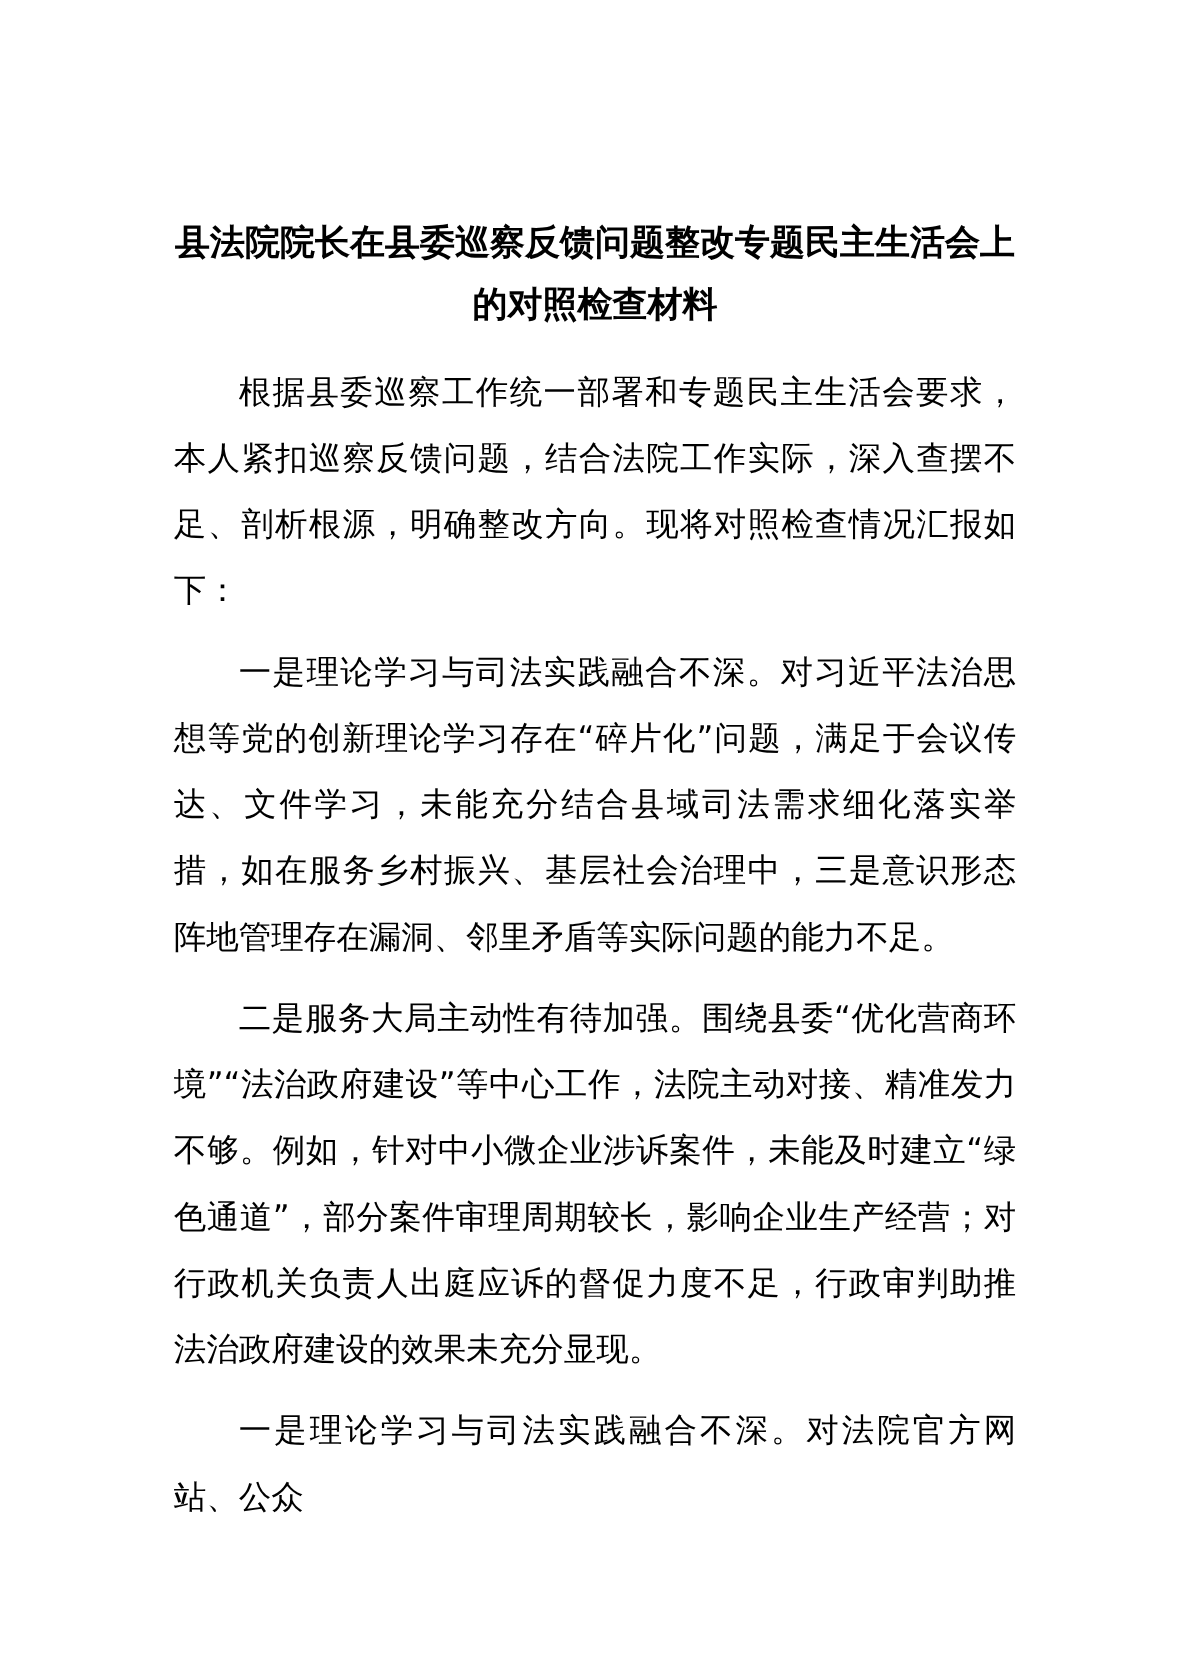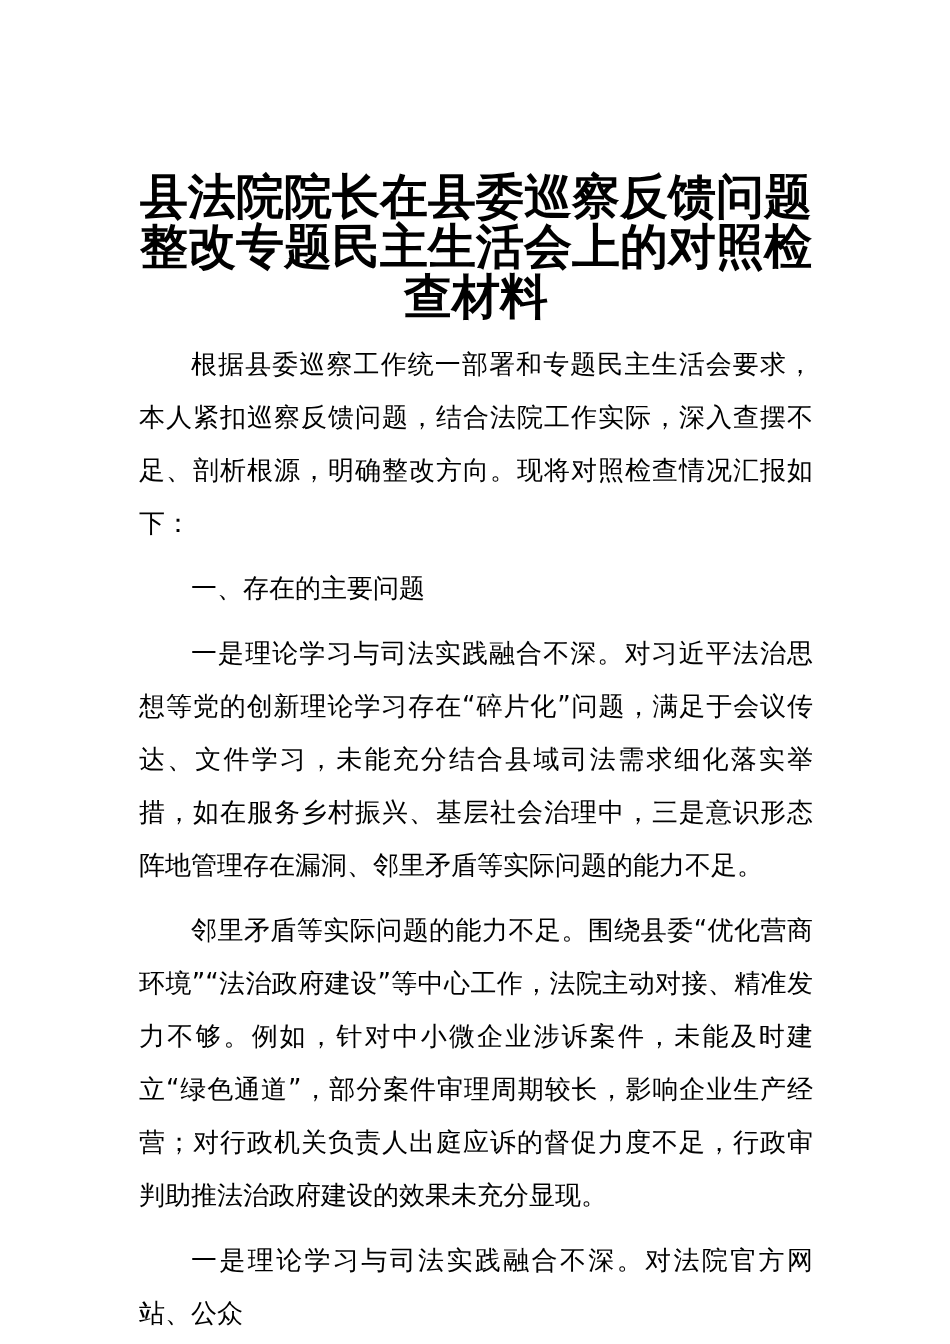--- a/index.html
+++ b/index.html
@@ -17,22 +17,22 @@
     overflow: hidden;
     font-family: "DejaVu Sans", "Liberation Sans", sans-serif;
   }
   .content {
     position: absolute;
     left: 127px;
     top: 172px;
     width: 698px;
   }
   .doc-title {
-    font-family: Liberation Serif, serif;
-    font-size: 48px;
+    font-family: Liberation Mono, monospace;
+    font-size: 28px;
     font-weight: bold;
     line-height: 50px;
     text-align: center;
     letter-spacing: 0;
     margin: 0 0 16px 0;
     color: #000000;
   }
   .para {
     font-size: 26px;
     font-weight: normal;
@@ -46,22 +46,21 @@
 </style>
 </head>
 <body>
 
 <div class="page">
   <div class="content">
     <h1 class="doc-title">县法院院长在县委巡察反馈问题整改专题民主生活会上的对照检查材料</h1>
 
     <p class="para">根据县委巡察工作统一部署和专题民主生活会要求，本人紧扣巡察反馈问题，结合法院工作实际，深入查摆不足、剖析根源，明确整改方向。现将对照检查情况汇报如下：</p>
 
-    <p class="para">一、存在的主要问题</p>
 
 
     <p class="para">一是理论学习与司法实践融合不深。对习近平法治思想等党的创新理论学习存在“碎片化”问题，满足于会议传达、文件学习，未能充分结合县域司法需求细化落实举措，如在服务乡村振兴、基层社会治理中，三是意识形态阵地管理存在漏洞、邻里矛盾等实际问题的能力不足。</p>
 
-    <p class="para">邻里矛盾等实际问题的能力不足。围绕县委“优化营商环境”“法治政府建设”等中心工作，法院主动对接、精准发力不够。例如，针对中小微企业涉诉案件，未能及时建立“绿色通道”，部分案件审理周期较长，影响企业生产经营；对行政机关负责人出庭应诉的督促力度不足，行政审判助推法治政府建设的效果未充分显现。</p>
+    <p class="para">二是服务大局主动性有待加强。围绕县委“优化营商环境”“法治政府建设”等中心工作，法院主动对接、精准发力不够。例如，针对中小微企业涉诉案件，未能及时建立“绿色通道”，部分案件审理周期较长，影响企业生产经营；对行政机关负责人出庭应诉的督促力度不足，行政审判助推法治政府建设的效果未充分显现。</p>
 
     <p class="para">一是理论学习与司法实践融合不深。对法院官方网站、公众</p>
   </div>
 </div>
 
 </body></html>

